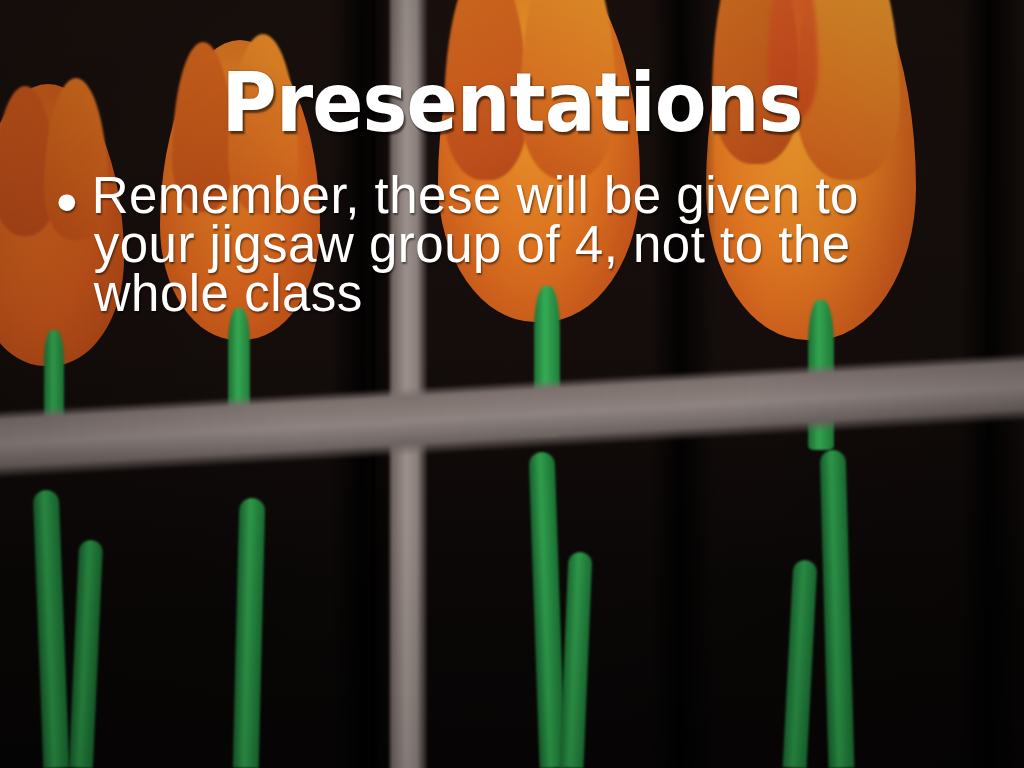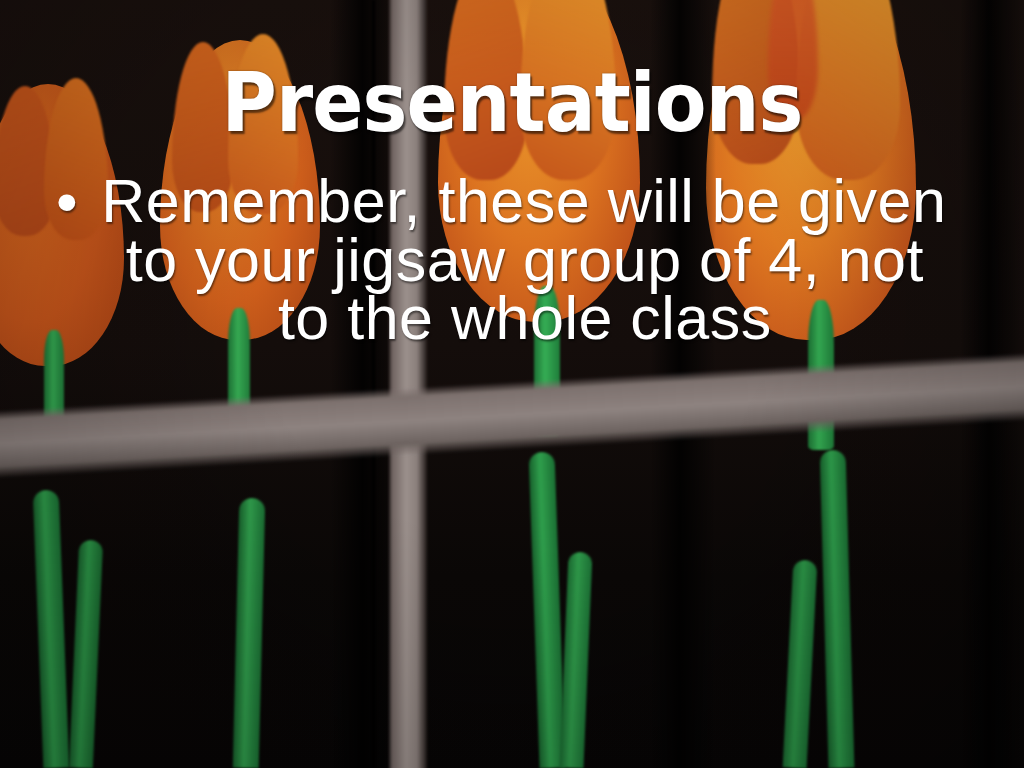--- a/index.html
+++ b/index.html
@@ -107,27 +107,26 @@
     flex: 0 0 auto;
     color: #ffffff;
     font-size: 62px;
     line-height: 0.96;
     margin-right: 16px;
     text-shadow: 1px 2px 2px rgba(0,0,0,.5);
   }
   .bullet-text {
     color: #ffffff;
     font-family: "Liberation Sans", sans-serif;
-    font-size: 61px;
+    font-size: 51px;
     line-height: 0.96;
     font-weight: 400;
     letter-spacing: 0.5px;
     text-shadow: 1px 2px 2px rgba(0,0,0,.5);
     text-indent: -2px;
-    text-align: center;
   }
 </style>
 </head>
 <body>
 
 <div class="slide">
 
   <div class="bg">
     <div class="bg-base"></div>
 

